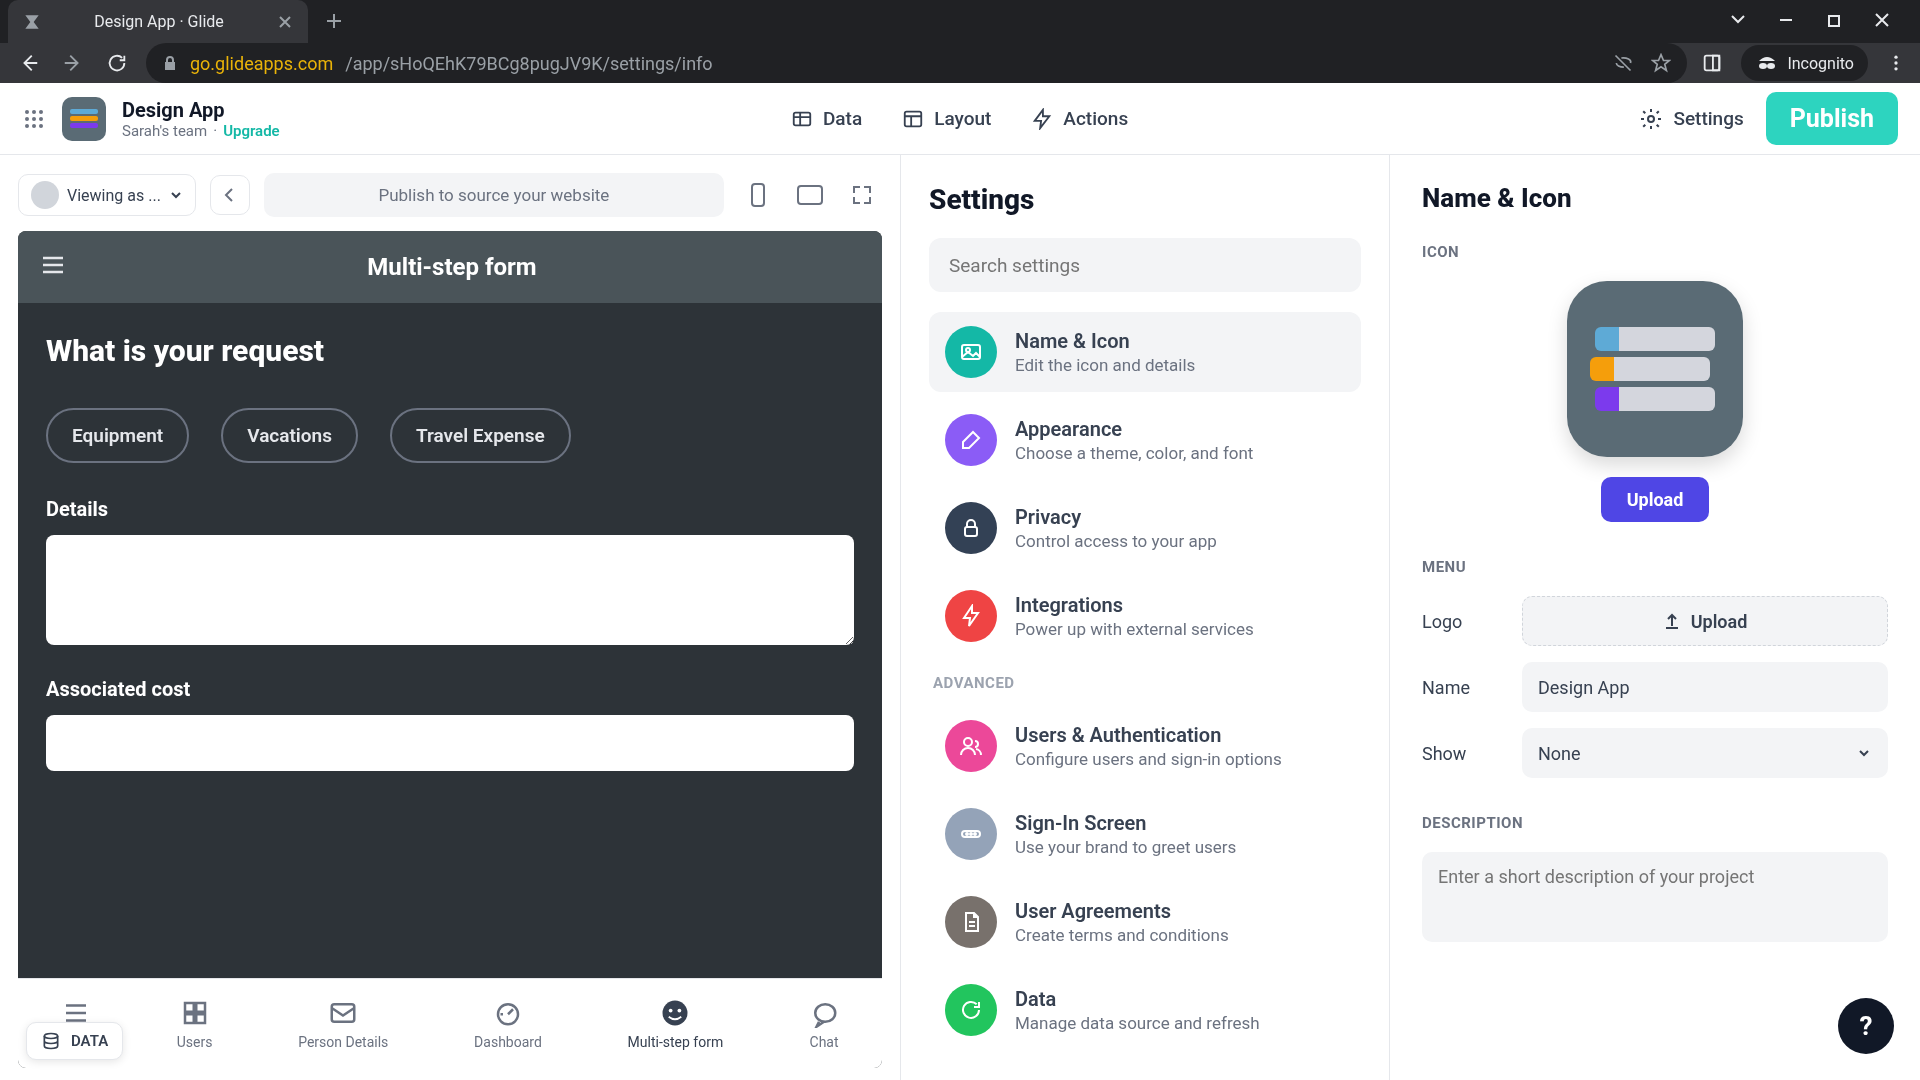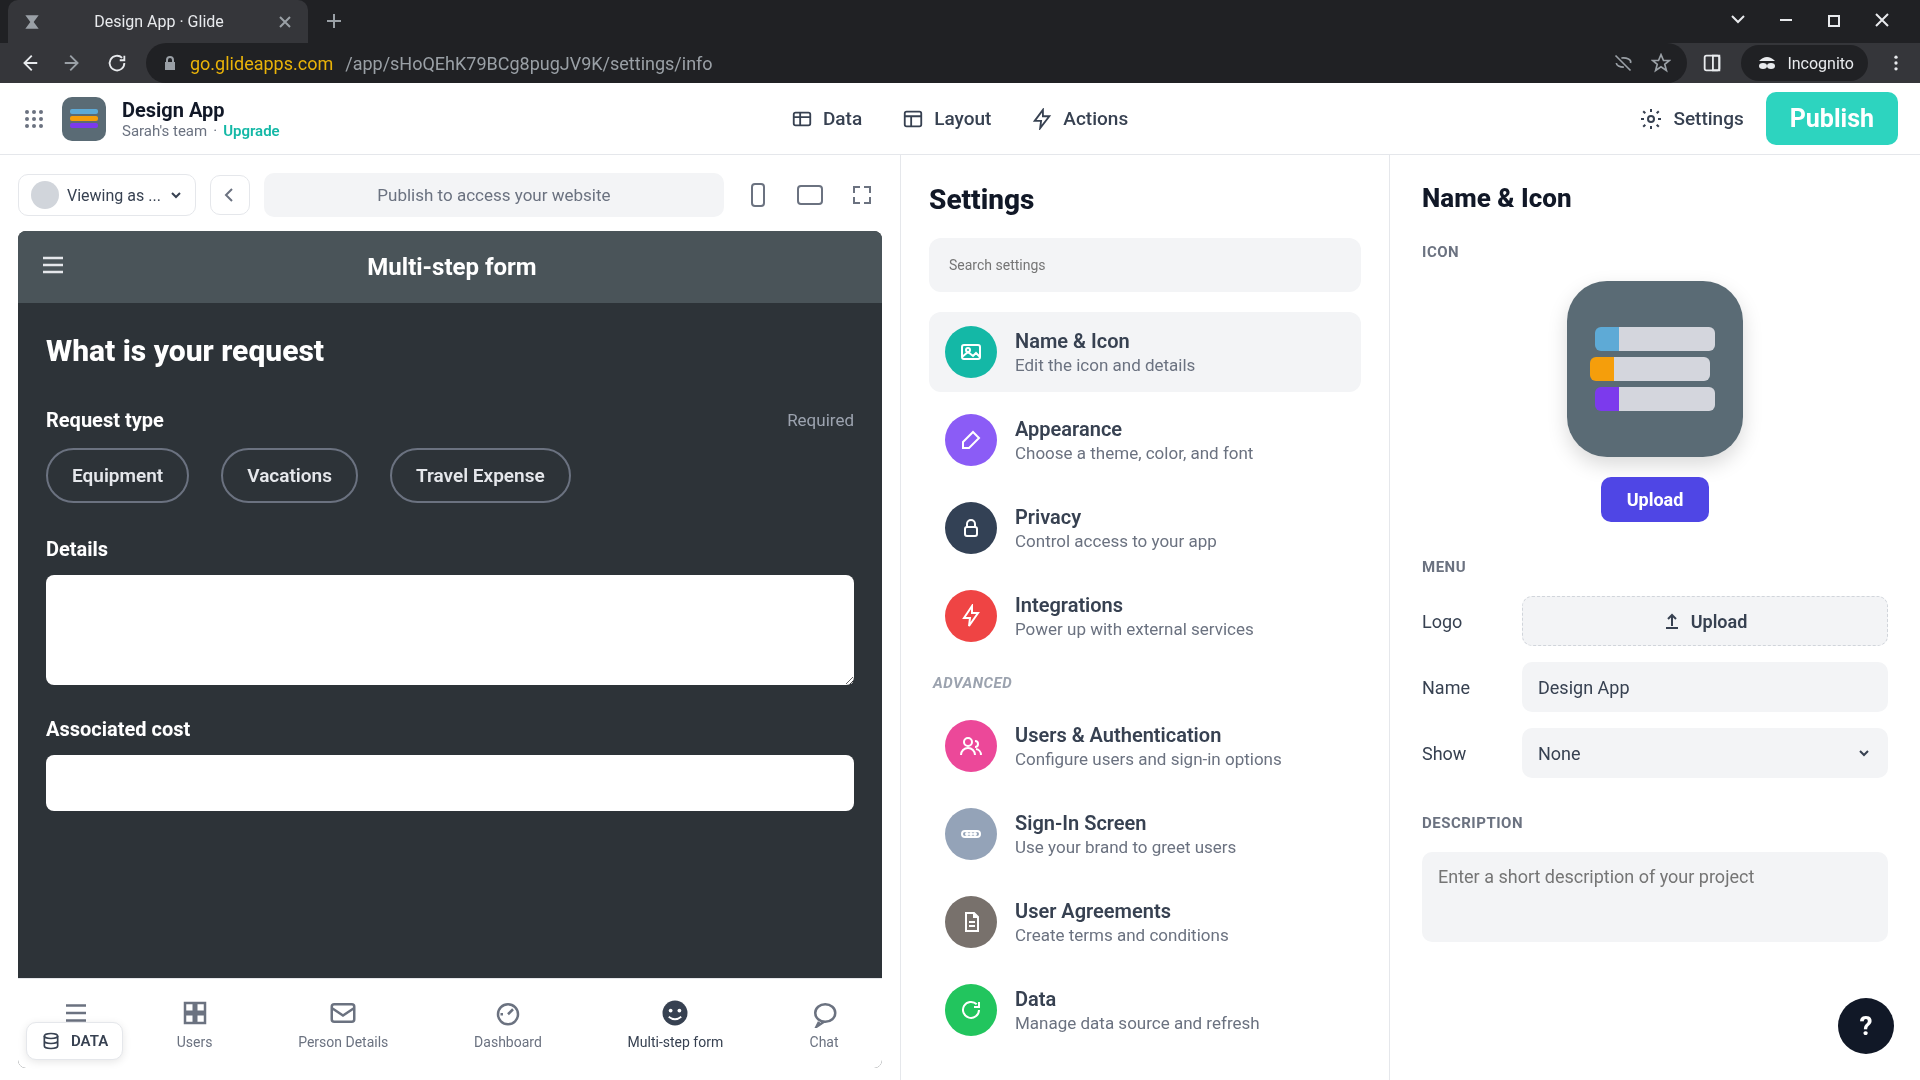--- a/index.html
+++ b/index.html
@@ -74,29 +74,29 @@
 .bottom-tab { display: flex; flex-direction: column; align-items: center; gap: 6px; font-size: 14px; color: #6b7280; cursor: pointer; }
 .bottom-tab.active { color: #374151; }
 .bottom-tab svg { width: 30px; height: 30px; }
 .bottom-tab .filled-face { fill: #374151; }
 
 .data-pill { position: absolute; bottom: 26px; left: 26px; background: #fff; border: 1px solid #e5e7eb; border-radius: 10px; padding: 8px 14px; display: flex; align-items: center; gap: 10px; font-size: 15px; font-weight: 600; color: #374151; box-shadow: 0 2px 8px rgba(0,0,0,0.1); cursor: pointer; }
 
 
 .settings-col { width: 490px; border-left: 1px solid #e5e7eb; border-right: 1px solid #e5e7eb; padding: 28px; overflow-y: auto; }
 .settings-title { font-size: 28px; font-weight: 800; color: #111827; margin-bottom: 22px; }
-.settings-search { width: 100%; height: 54px; background: #f3f4f6; border: none; border-radius: 12px; padding: 0 20px; font-size: 14px; color: #6b7280; margin-bottom: 20px; }
+.settings-search { width: 100%; height: 54px; background: #f3f4f6; border: none; border-radius: 12px; padding: 0 20px; font-size: 19px; color: #6b7280; margin-bottom: 20px; }
 .settings-item { display: flex; align-items: center; gap: 18px; padding: 14px 16px; border-radius: 12px; cursor: pointer; margin-bottom: 8px; }
 .settings-item.active { background: #f3f4f6; }
 .settings-icon { width: 52px; height: 52px; border-radius: 50%; display: flex; align-items: center; justify-content: center; color: #fff; flex-shrink: 0; }
 .settings-icon svg { width: 24px; height: 24px; }
 .settings-item-text { display: flex; flex-direction: column; gap: 2px; }
 .settings-item-title { font-size: 20px; font-weight: 600; color: #374151; }
 .settings-item-desc { font-size: 17px; color: #6b7280; }
-.settings-section-header { font-size: 15px; font-weight: 700; letter-spacing: 0.5px; color: #9ca3af; margin: 18px 0 14px 4px; font-style: italic; }
+.settings-section-header { font-size: 15px; font-weight: 700; letter-spacing: 0.5px; color: #9ca3af; margin: 18px 0 14px 4px; }
 
 
 .detail-col { flex: 1; padding: 28px 32px; overflow-y: auto; position: relative; }
 .detail-title { font-size: 26px; font-weight: 800; color: #111827; margin-bottom: 30px; }
 .detail-section-label { font-size: 15px; font-weight: 700; letter-spacing: 0.5px; color: #6b7280; margin-bottom: 20px; }
 .icon-preview-wrap { display: flex; flex-direction: column; align-items: center; gap: 20px; margin-bottom: 36px; }
 .icon-preview { width: 176px; height: 176px; border-radius: 40px; background: #5a6b75; display: flex; flex-direction: column; justify-content: center; align-items: center; gap: 6px; box-shadow: 0 8px 20px rgba(0,0,0,0.15); }
 .icon-preview .book { height: 24px; width: 120px; border-radius: 6px; }
 .upload-btn { background: #4f46e5; color: #fff; font-weight: 700; font-size: 18px; padding: 12px 26px; border: none; border-radius: 10px; cursor: pointer; }
 .form-row { display: flex; align-items: center; gap: 20px; margin-bottom: 16px; }
@@ -268,21 +268,21 @@
           <span>Viewing as ...</span>
           <svg width="14" height="14" viewBox="0 0 14 14" stroke="currentColor" stroke-width="2" fill="none">
               <path d="M3 5 L7 9 L11 5"></path>
             </svg>
         </div>
         <div class="nav-arrow">
           <svg width="18" height="18" viewBox="0 0 18 18" stroke="currentColor" stroke-width="2" fill="none">
               <path d="M11 3 L5 9 L11 15"></path>
             </svg>
         </div>
-        <div class="preview-hint">Publish to access your website</div>
+        <div class="preview-hint">Publish to source your website</div>
         <div class="device-controls">
           <div class="device-btn">
               <svg width="20" height="26" viewBox="0 0 20 26" stroke="currentColor" stroke-width="2" fill="none">
                 <rect x="4" y="2" width="12" height="22" rx="3"></rect>
               </svg>
             </div>
           <div class="device-btn">
               <svg width="28" height="22" viewBox="0 0 28 22" stroke="currentColor" stroke-width="2" fill="none">
                 <rect x="2" y="2" width="24" height="18" rx="3"></rect>
               </svg>
@@ -297,24 +297,20 @@
 
       <div class="phone-preview">
         <div class="phone-titlebar">
           <div class="hamburger"><svg width="26" height="26" viewBox="0 0 26 26" stroke="currentColor" stroke-width="2.5">
                 <path d="M3 6 H23 M3 13 H23 M3 20 H23"></path>
               </svg></div>
           <div class="phone-title">Multi-step form</div>
         </div>
         <div class="phone-body">
           <div class="form-heading">What is your request</div>
-          <div class="field-row">
-            <span class="field-label">Request type</span>
-            <span class="required">Required</span>
-          </div>
           <div class="chip-row">
             <div class="chip">Equipment</div>
             <div class="chip">Vacations</div>
             <div class="chip">Travel Expense</div>
           </div>
           <div class="field-label" style="margin-bottom:14px">Details</div>
           <textarea class="textarea" style=""></textarea>
           <div class="field-label" style="margin-bottom:14px">Associated cost</div>
           <input class="input-text" style="">
         </div>

